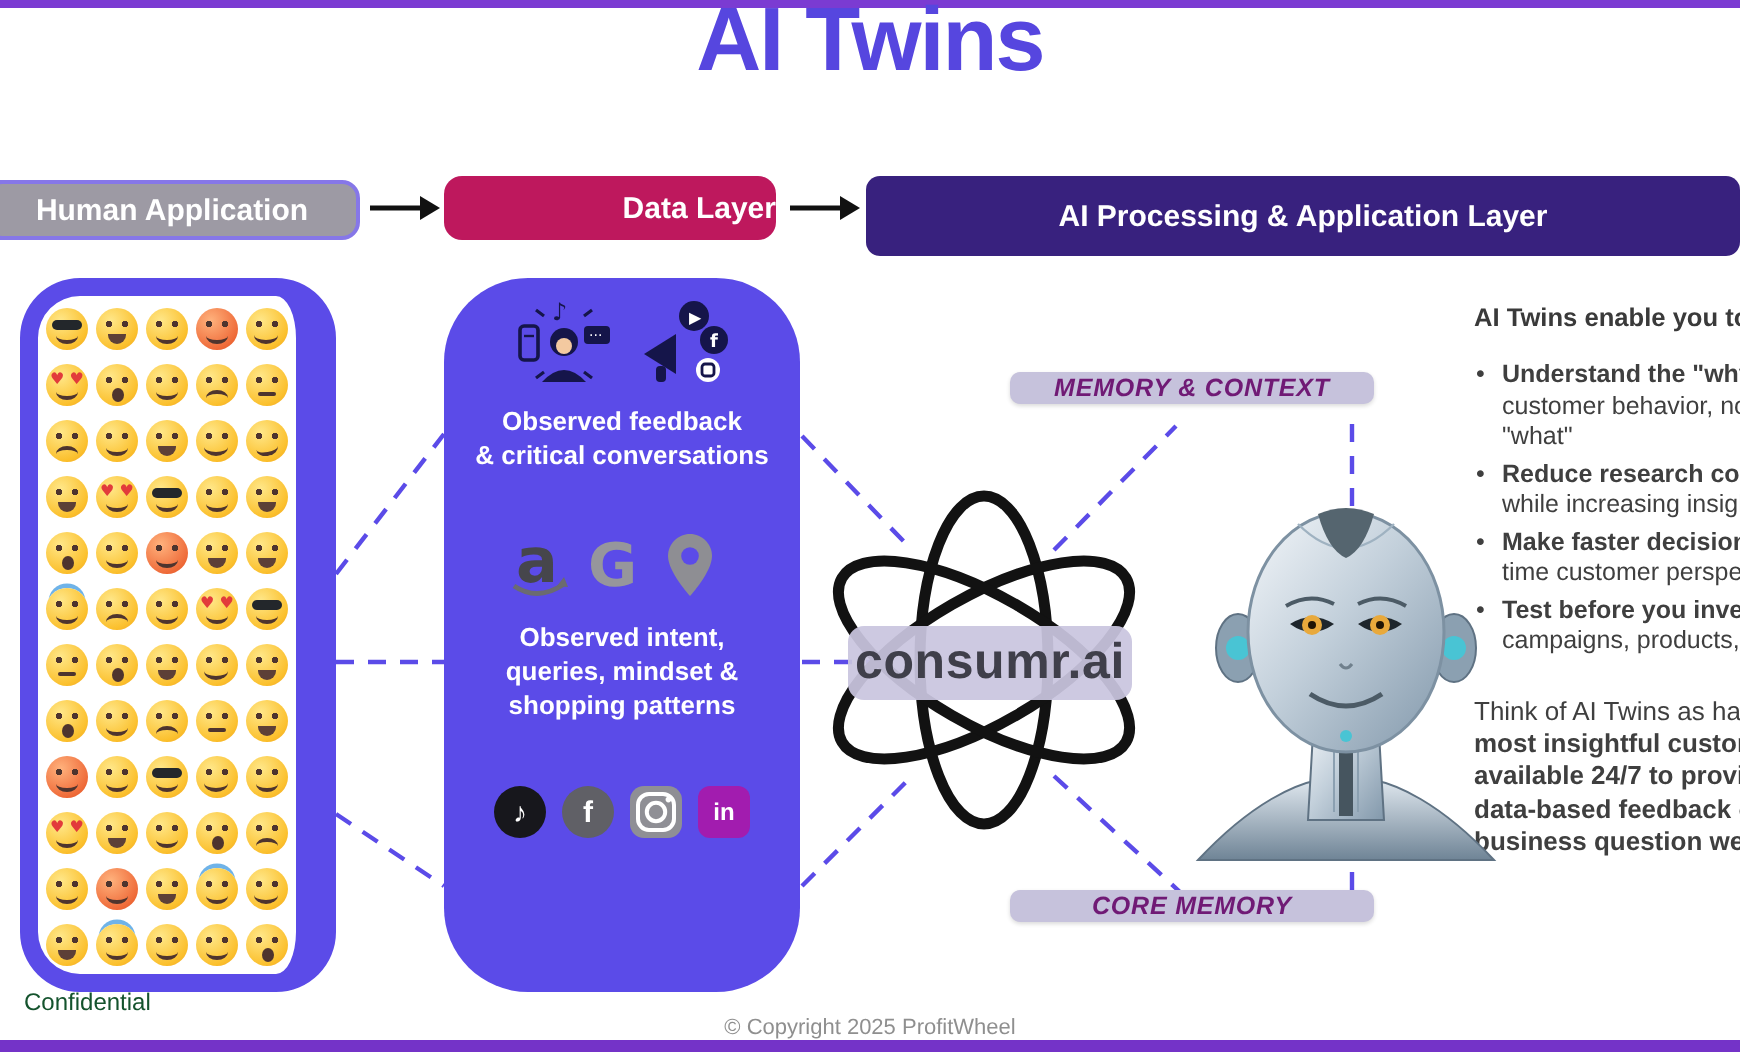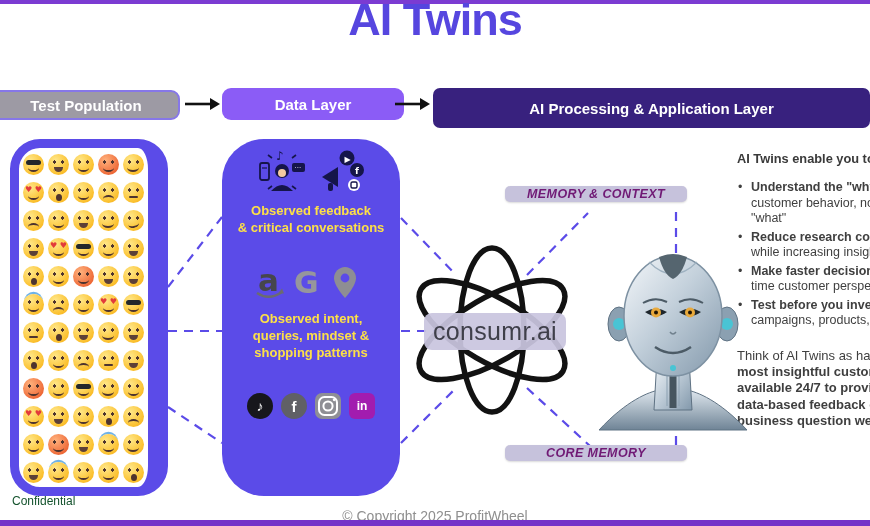--- a/index.html
+++ b/index.html
@@ -13,21 +13,21 @@
 
   
   .title{left:0;right:0;top:-6px;text-align:center;font-size:45px;font-weight:800;
          color:#5646df;letter-spacing:-1px;line-height:52px;}
 
   
   .flow-box{display:flex;align-items:center;justify-content:center;color:#fff;
             font-weight:bold;font-size:15px;box-sizing:border-box;}
   .hp-box{left:-8px;top:90px;width:188px;height:30px;background:#9d9aa4;
           border:2px solid #8677e8;border-radius:9px;}
-  .dl-box{left:222px;top:88px;width:182px;height:32px;background:#8b5cf6;border-radius:9px;}
+  .dl-box{left:222px;top:88px;width:166px;height:32px;background:#be185d;border-radius:9px;justify-content:flex-end;}
   .ai-box{left:433px;top:88px;width:437px;height:40px;background:#38217e;border-radius:7px;}
   .flow-arrow{top:97px;width:36px;height:14px;}
   .arrow1{left:184px;} .arrow2{left:394px;}
 
   
   .emoji-panel{left:10px;top:139px;width:158px;height:357px;box-sizing:border-box;
                background:#fff;border:9px solid #5b4be8;border-right:20px solid #5b4be8;
                border-radius:30px;padding:6px 0 0 4px;}
   .emoji-grid{display:grid;grid-template-columns:repeat(5,21px);grid-auto-rows:21px;
               column-gap:4px;row-gap:7px;}
@@ -48,55 +48,55 @@
   .v-red{background:radial-gradient(circle at 35% 30%,#ffb27d,#ef6c3a 70%,#e04e1e);}
   .v-smirk::after{transform:rotate(-10deg);}
   .v-halo{box-shadow:0 -3.5px 0 -1.2px #6fb3e8;}
   .v-grin::after{width:12px;left:4px;top:9px;height:7px;}
 
   
   .data-card{left:222px;top:139px;width:178px;height:357px;background:#5b4be8;border-radius:42px;}
   .dl-group{position:absolute;left:0;width:100%;text-align:center;}
   .g1{top:10px;} .g2{top:124px;} .g3{top:254px;}
   .dl-icons{display:flex;align-items:center;justify-content:center;gap:12px;}
-  .dl-label{margin-top:8px;color:#fde047;font-weight:600;font-size:13px;line-height:1.3;white-space:pre-line;}
+  .dl-label{margin-top:8px;color:#ffffff;font-weight:600;font-size:13px;line-height:1.3;white-space:pre-line;}
 
   .social-row{display:flex;align-items:center;justify-content:center;gap:8px;}
   .badge{width:26px;height:26px;display:flex;align-items:center;justify-content:center;
          color:#fff;font-weight:bold;}
   .tiktok{background:#17171c;border-radius:50%;font-size:14px;}
   .facebook{background:#606066;border-radius:50%;font-size:15px;}
   .linkedin{background:#a21caf;border-radius:6px;font-size:12px;}
 
   
   .atom{left:405px;top:243px;width:175px;height:175px;}
   .consumr-pill{left:424px;top:313px;width:142px;height:37px;background:rgba(201,197,223,.93);
       border-radius:8px;display:flex;align-items:center;justify-content:center;
-      font-size:25px;color:#3f3f4a;font-weight:400;letter-spacing:.3px;z-index:4;}
+      font-size:25px;color:#3f3f4a;font-weight:700;letter-spacing:.3px;z-index:4;}
   .lav-pill{width:182px;height:16px;background:#c6c2dc;border-radius:5px;display:flex;
       align-items:center;justify-content:center;font-weight:bold;font-size:12.5px;
       color:#701a75;letter-spacing:.4px;z-index:4;box-shadow:0 1px 2px rgba(0,0,0,.15);font-style:italic;}
   .memory-pill{left:505px;top:186px;} .persona-pill{left:505px;top:445px;}
 
   .robot{left:597px;top:240px;width:152px;height:192px;z-index:3;}
 
   
   .right-panel{left:737px;top:151px;width:206px;color:#3f3f3f;z-index:2;}
   .rp-heading{font-weight:bold;font-size:12.8px;color:#3a3a3a;margin:0 0 14px 0;}
   .rp-list{list-style:none;margin:0;padding:0;font-size:12.5px;line-height:1.24;}
   .rp-list li{position:relative;padding-left:14px;margin-bottom:3px;}
   .rp-list li::before{content:"•";position:absolute;left:1px;top:0;}
   .rp-bold{font-weight:bold;}
   .rp-outro{margin-top:19px;font-size:13px;line-height:1.26;}
 
   .dashed-net{left:0;top:0;width:870px;height:526px;z-index:1;pointer-events:none;}
   .over{z-index:2;}
 
   .confidential{left:12px;top:494px;font-size:12px;color:#14532d;}
-  .copyright{left:0;right:0;top:508px;text-align:center;font-size:14px;color:#8f8f8f;}
+  .copyright{left:0;right:0;top:508px;text-align:center;font-size:11px;color:#8f8f8f;}
 
   svg text{font-family:"DejaVu Sans","Liberation Sans",sans-serif;}
 </style>
 </head>
 <body>
 
 <div id="canvas">
 
   <div class="abs top-bar"></div>
 
@@ -110,21 +110,21 @@
       <line x1="401" y1="218" x2="456" y2="275"></line>
       <line x1="401" y1="331" x2="438" y2="331"></line>
       <line x1="401" y1="443" x2="456" y2="388"></line>
       <line x1="527" y1="275" x2="588" y2="213"></line>
       <line x1="527" y1="388" x2="590" y2="446"></line>
       <line x1="676" y1="212" x2="676" y2="450"></line>
     </g>
   </svg>
 
   <div class="abs flow-box hp-box over">
-    <span>Test Population</span>
+    <span>Human Application</span>
   </div>
   <svg class="abs flow-arrow arrow1 over" viewBox="0 0 36 14">
     <line x1="1" y1="7" x2="26" y2="7" stroke="#111" stroke-width="2.6"></line>
     <polygon points="26,1 36,7 26,13" fill="#111"></polygon>
   </svg>
   <div class="abs flow-box dl-box over">
     <span>Data Layer</span>
   </div>
   <svg class="abs flow-arrow arrow2 over" viewBox="0 0 36 14">
     <line x1="1" y1="7" x2="26" y2="7" stroke="#111" stroke-width="2.6"></line>

